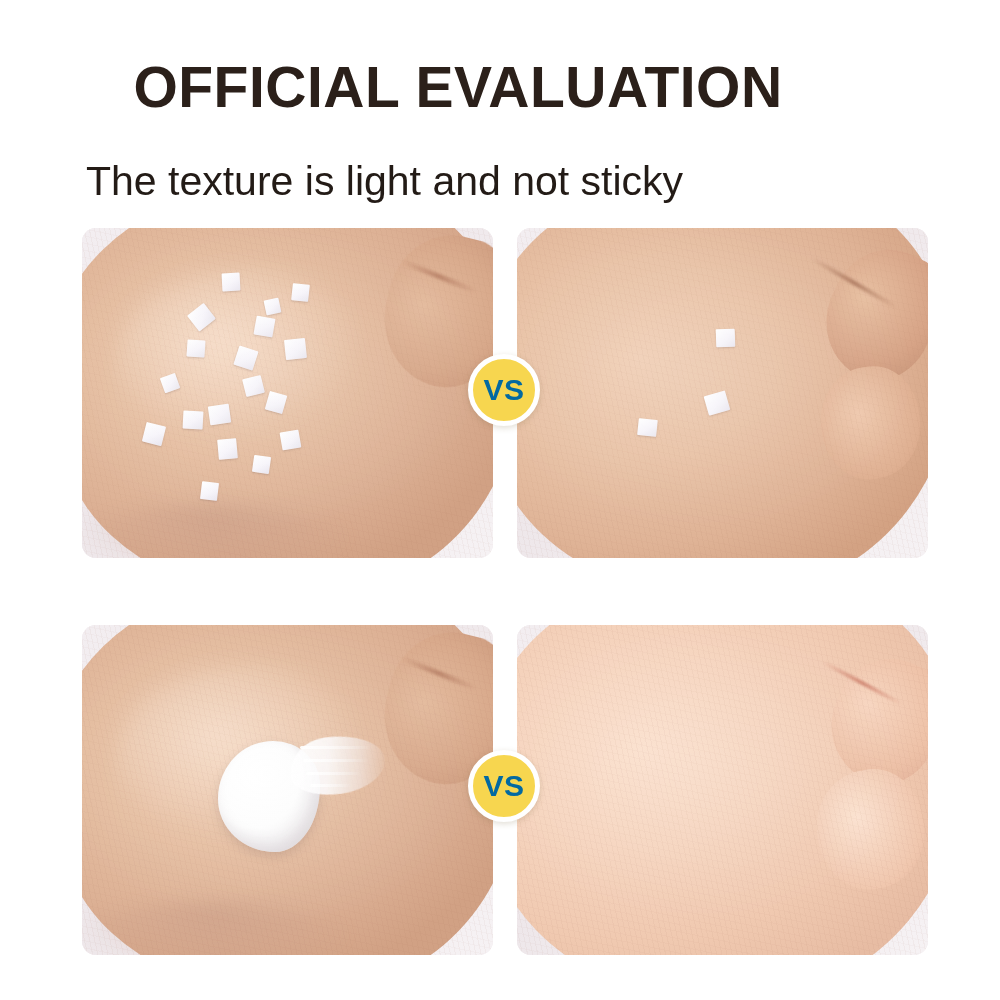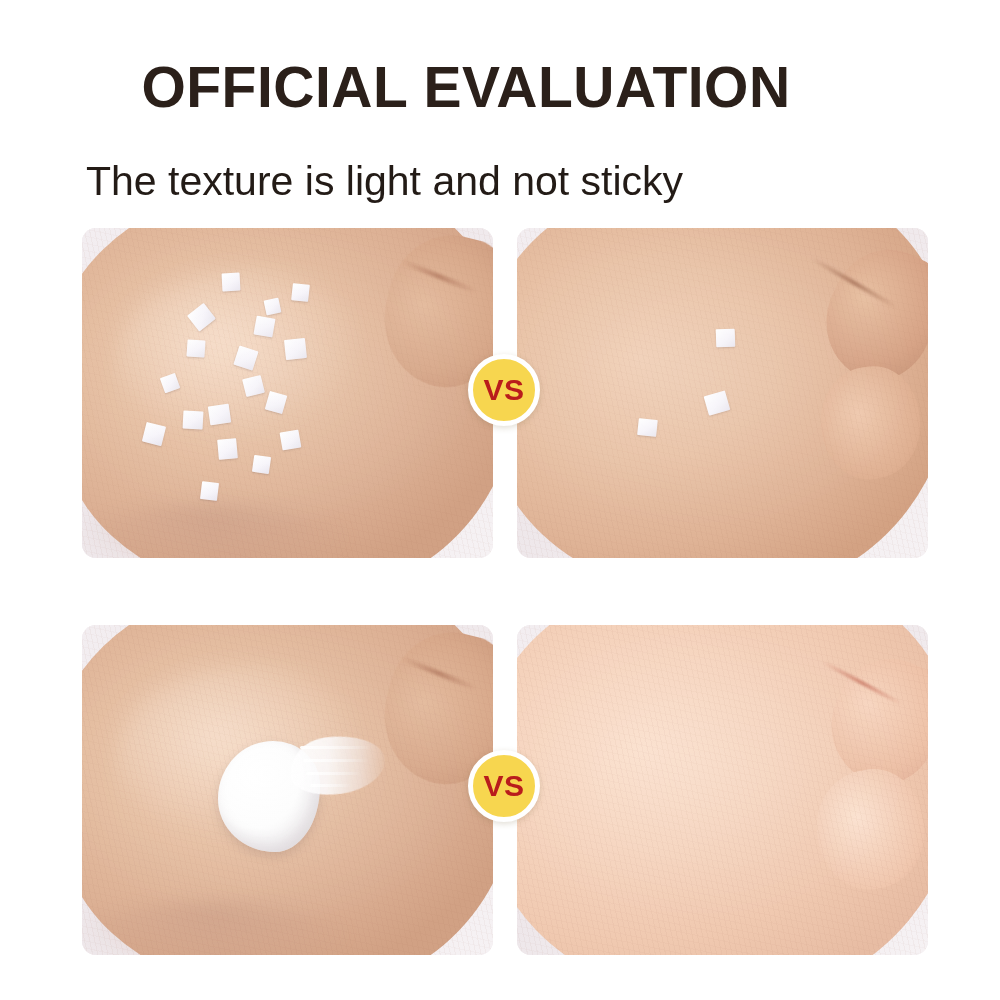--- a/index.html
+++ b/index.html
@@ -19,21 +19,21 @@
   .page {
     position: relative;
     width: 1000px;
     height: 1000px;
     background: #ffffff;
   }
 
   
   .main-title {
     position: absolute;
-    left: 8px;
+    left: 0;
     top: 58px;
     width: 916px;
     text-align: center;
     font-size: 57px;
     font-weight: bold;
     letter-spacing: 0.5px;
     color: #2b201a;
     line-height: 1.05;
     white-space: nowrap;
   }
@@ -303,21 +303,21 @@
     height: 72px;
     border-radius: 50%;
     background: #f7d64f;
     border: 5px solid #ffffff;
     box-sizing: border-box;
     display: flex;
     align-items: center;
     justify-content: center;
     font-size: 30px;
     font-weight: bold;
-    color: #b91c1c;
+    color: #0369a1;
     letter-spacing: 0.5px;
     box-shadow: 0 2px 6px rgba(120,100,60,0.22);
     z-index: 20;
   }
   .vs-badge.badge-1 { left: 468px; top: 354px; }
   .vs-badge.badge-2 { left: 468px; top: 750px; }
 </style>
 </head>
 <body>
 

